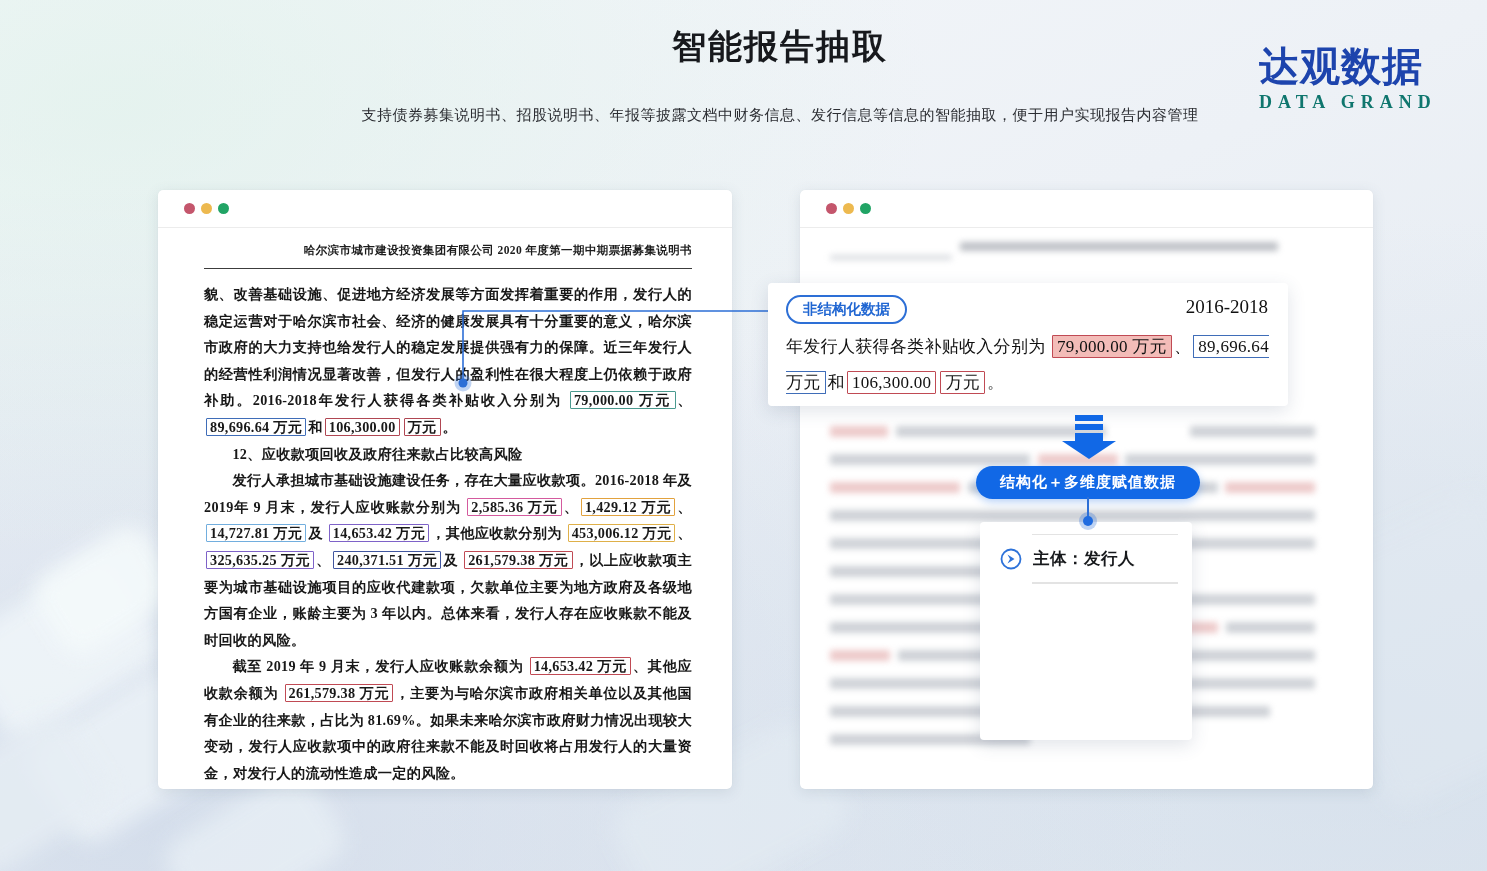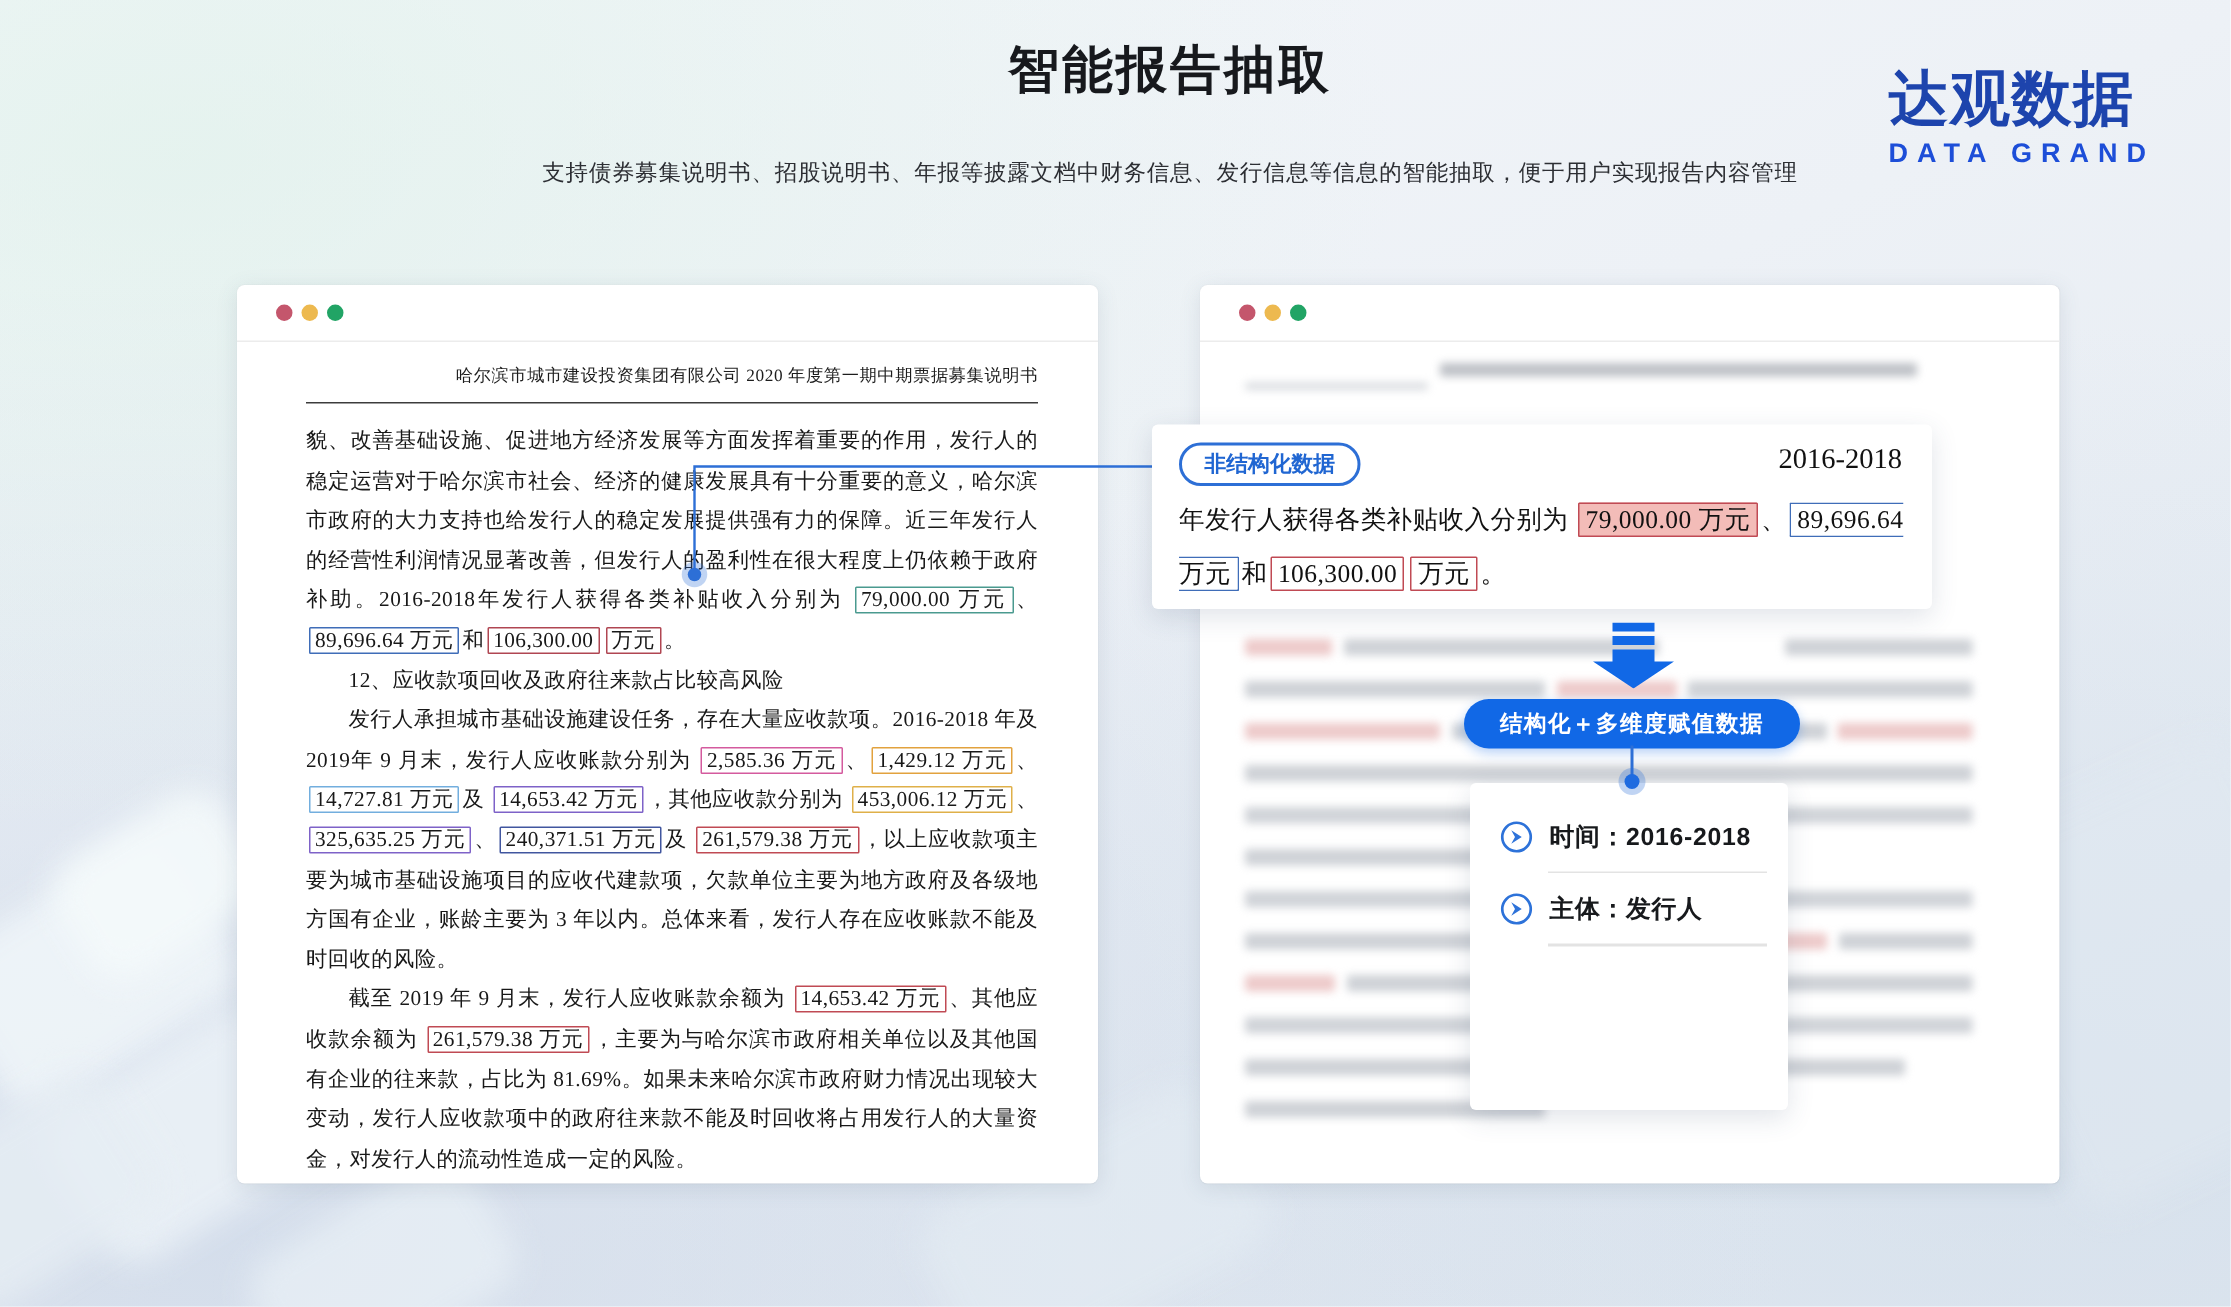--- a/index.html
+++ b/index.html
@@ -26,21 +26,21 @@
   }
   .logo { position:absolute; top:44px; right:48px; text-align:left; width:180px; }
   .logo-cn { font-size:40px; font-weight:800; letter-spacing:1px; line-height:1.1; }
   .logo-en { font-size:18px; font-weight:700; letter-spacing:6px; margin-top:4px; }
 
   
   .window {
     position:absolute; background:#fff; border-radius:5px; z-index:1;
     box-shadow:0 3px 14px rgba(70,90,115,.13), 0 0 1px rgba(0,0,0,.08);
   }
-  .win-left  { left:158px; top:190px; width:574px; height:599px; }
+  .win-left  { left:158px; top:190px; width:574px; height:599px;font-weight:bold; }
   .win-right { left:800px; top:190px; width:573px; height:599px; }
   .titlebar { height:38px; border-bottom:1px solid #ececec; display:flex; align-items:center; padding-left:26px; }
   .dot { width:11px; height:11px; border-radius:50%; margin-right:6px; }
 
   
   .doc { padding:15px 40px 0 46px; font-family:"Liberation Serif", serif; color:#181818; }
   .doc-header {
     font-size:11.5px; text-align:right; padding-bottom:10px; margin-bottom:12px;
     border-bottom:1px solid #3c3c3c; letter-spacing:.4px; color:#1d1d1d;
   }
@@ -95,21 +95,21 @@
 <div class="bg-shape" style="left:-60px; top:740px; width:160px; height:110px; background:rgba(230,238,244,.8); transform:rotate(-32deg);"></div>
 <div class="bg-shape" style="left:170px; top:800px; width:170px; height:100px; background:rgba(234,241,246,.7); transform:rotate(-32deg);"></div>
 <div class="bg-shape" style="left:40px; top:545px; width:130px; height:90px; background:rgba(244,249,251,.9); transform:rotate(-32deg);"></div>
 <div class="bg-shape" style="left:620px; top:760px; width:220px; height:120px; background:rgba(228,236,243,.6); transform:rotate(-28deg);"></div>
 <div class="bg-shape" style="left:1330px; top:520px; width:220px; height:260px; background:rgba(226,234,242,.5); transform:rotate(-25deg);"></div>
 
 <h1 class="page-title">智能报告抽取</h1>
 <div class="page-subtitle">支持债券募集说明书、招股说明书、年报等披露文档中财务信息、发行信息等信息的智能抽取，便于用户实现报告内容管理</div>
 <div class="logo">
   <div class="logo-cn" style="color: rgb(29, 68, 173);">达观数据</div>
-  <div class="logo-en" style="color: #1d4ed8;">DATA GRAND</div>
+  <div class="logo-en" style="color: #0f766e; font-family: Liberation Serif, serif;">DATA GRAND</div>
 </div>
 
 <div class="window win-left">
   <div class="titlebar">
     <span class="dot" style="background: rgb(196, 86, 108);"></span>
     <span class="dot" style="background: rgb(237, 185, 79);"></span>
     <span class="dot" style="background: rgb(33, 164, 101);"></span>
   </div>
   <div class="doc">
     <div class="doc-header">哈尔滨市城市建设投资集团有限公司 2020 年度第一期中期票据募集说明书</div>
@@ -172,29 +172,20 @@
     <rect x="13" y="0" width="28" height="6" fill="#1168e6"></rect>
     <rect x="13" y="9" width="28" height="6" fill="#1168e6"></rect>
     <path d="M13,18 h28 v8 h13 L27,44 L0,26 h13 z" fill="#1168e6"></path>
   </svg>
 </div>
 
 <div class="pill-solid">结构化＋多维度赋值数据</div>
 
 <div class="card card-structured">
   <div>
-      <div class="field-row">
-        <span class="field-icon">
-          <svg width="22" height="22" viewBox="0 0 22 22">
-            <circle cx="11" cy="11" r="9.5" fill="none" stroke="#2d72d9" stroke-width="1.8"></circle>
-            <path d="M7.5,6.5 L14.5,11 L7.5,15.5 L10,11 z" fill="#2d72d9"></path>
-          </svg>
-        </span>
-        <span class="field-text">时间：2016-2018</span>
-      </div>
       <div class="field-divider"></div>
       <div class="field-row">
         <span class="field-icon">
           <svg width="22" height="22" viewBox="0 0 22 22">
             <circle cx="11" cy="11" r="9.5" fill="none" stroke="#2d72d9" stroke-width="1.8"></circle>
             <path d="M7.5,6.5 L14.5,11 L7.5,15.5 L10,11 z" fill="#2d72d9"></path>
           </svg>
         </span>
         <span class="field-text">主体：发行人</span>
       </div>

